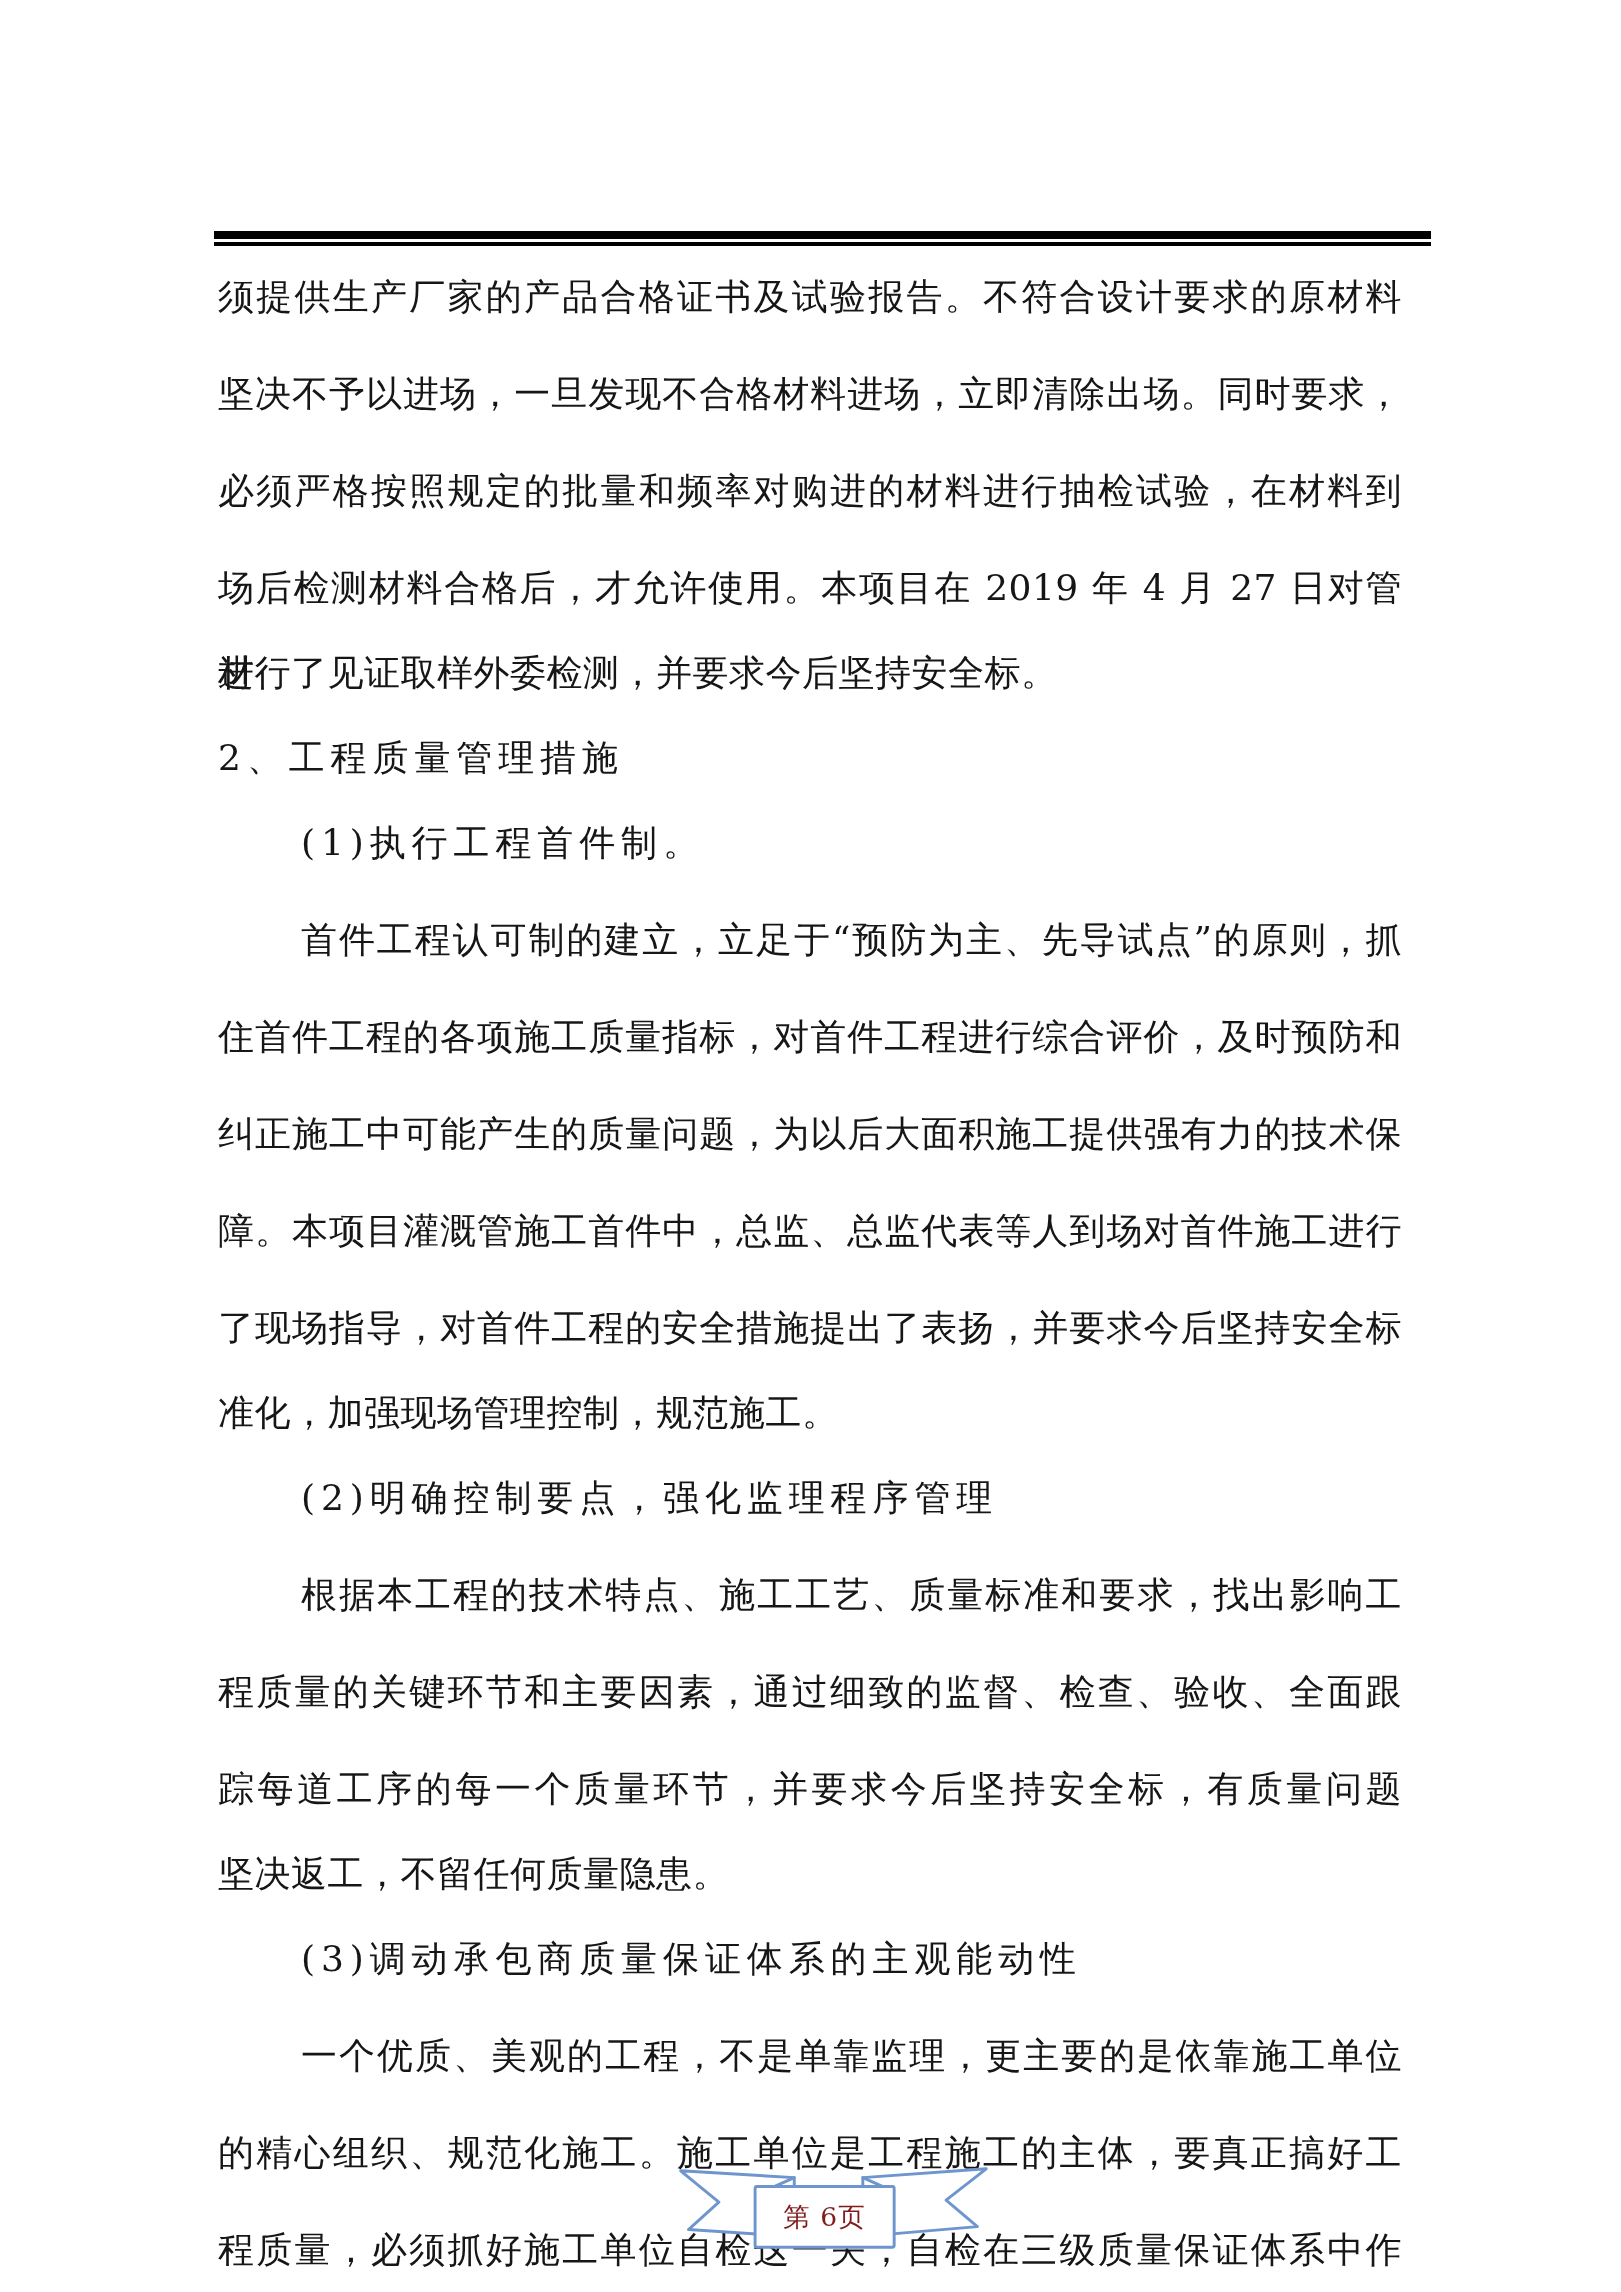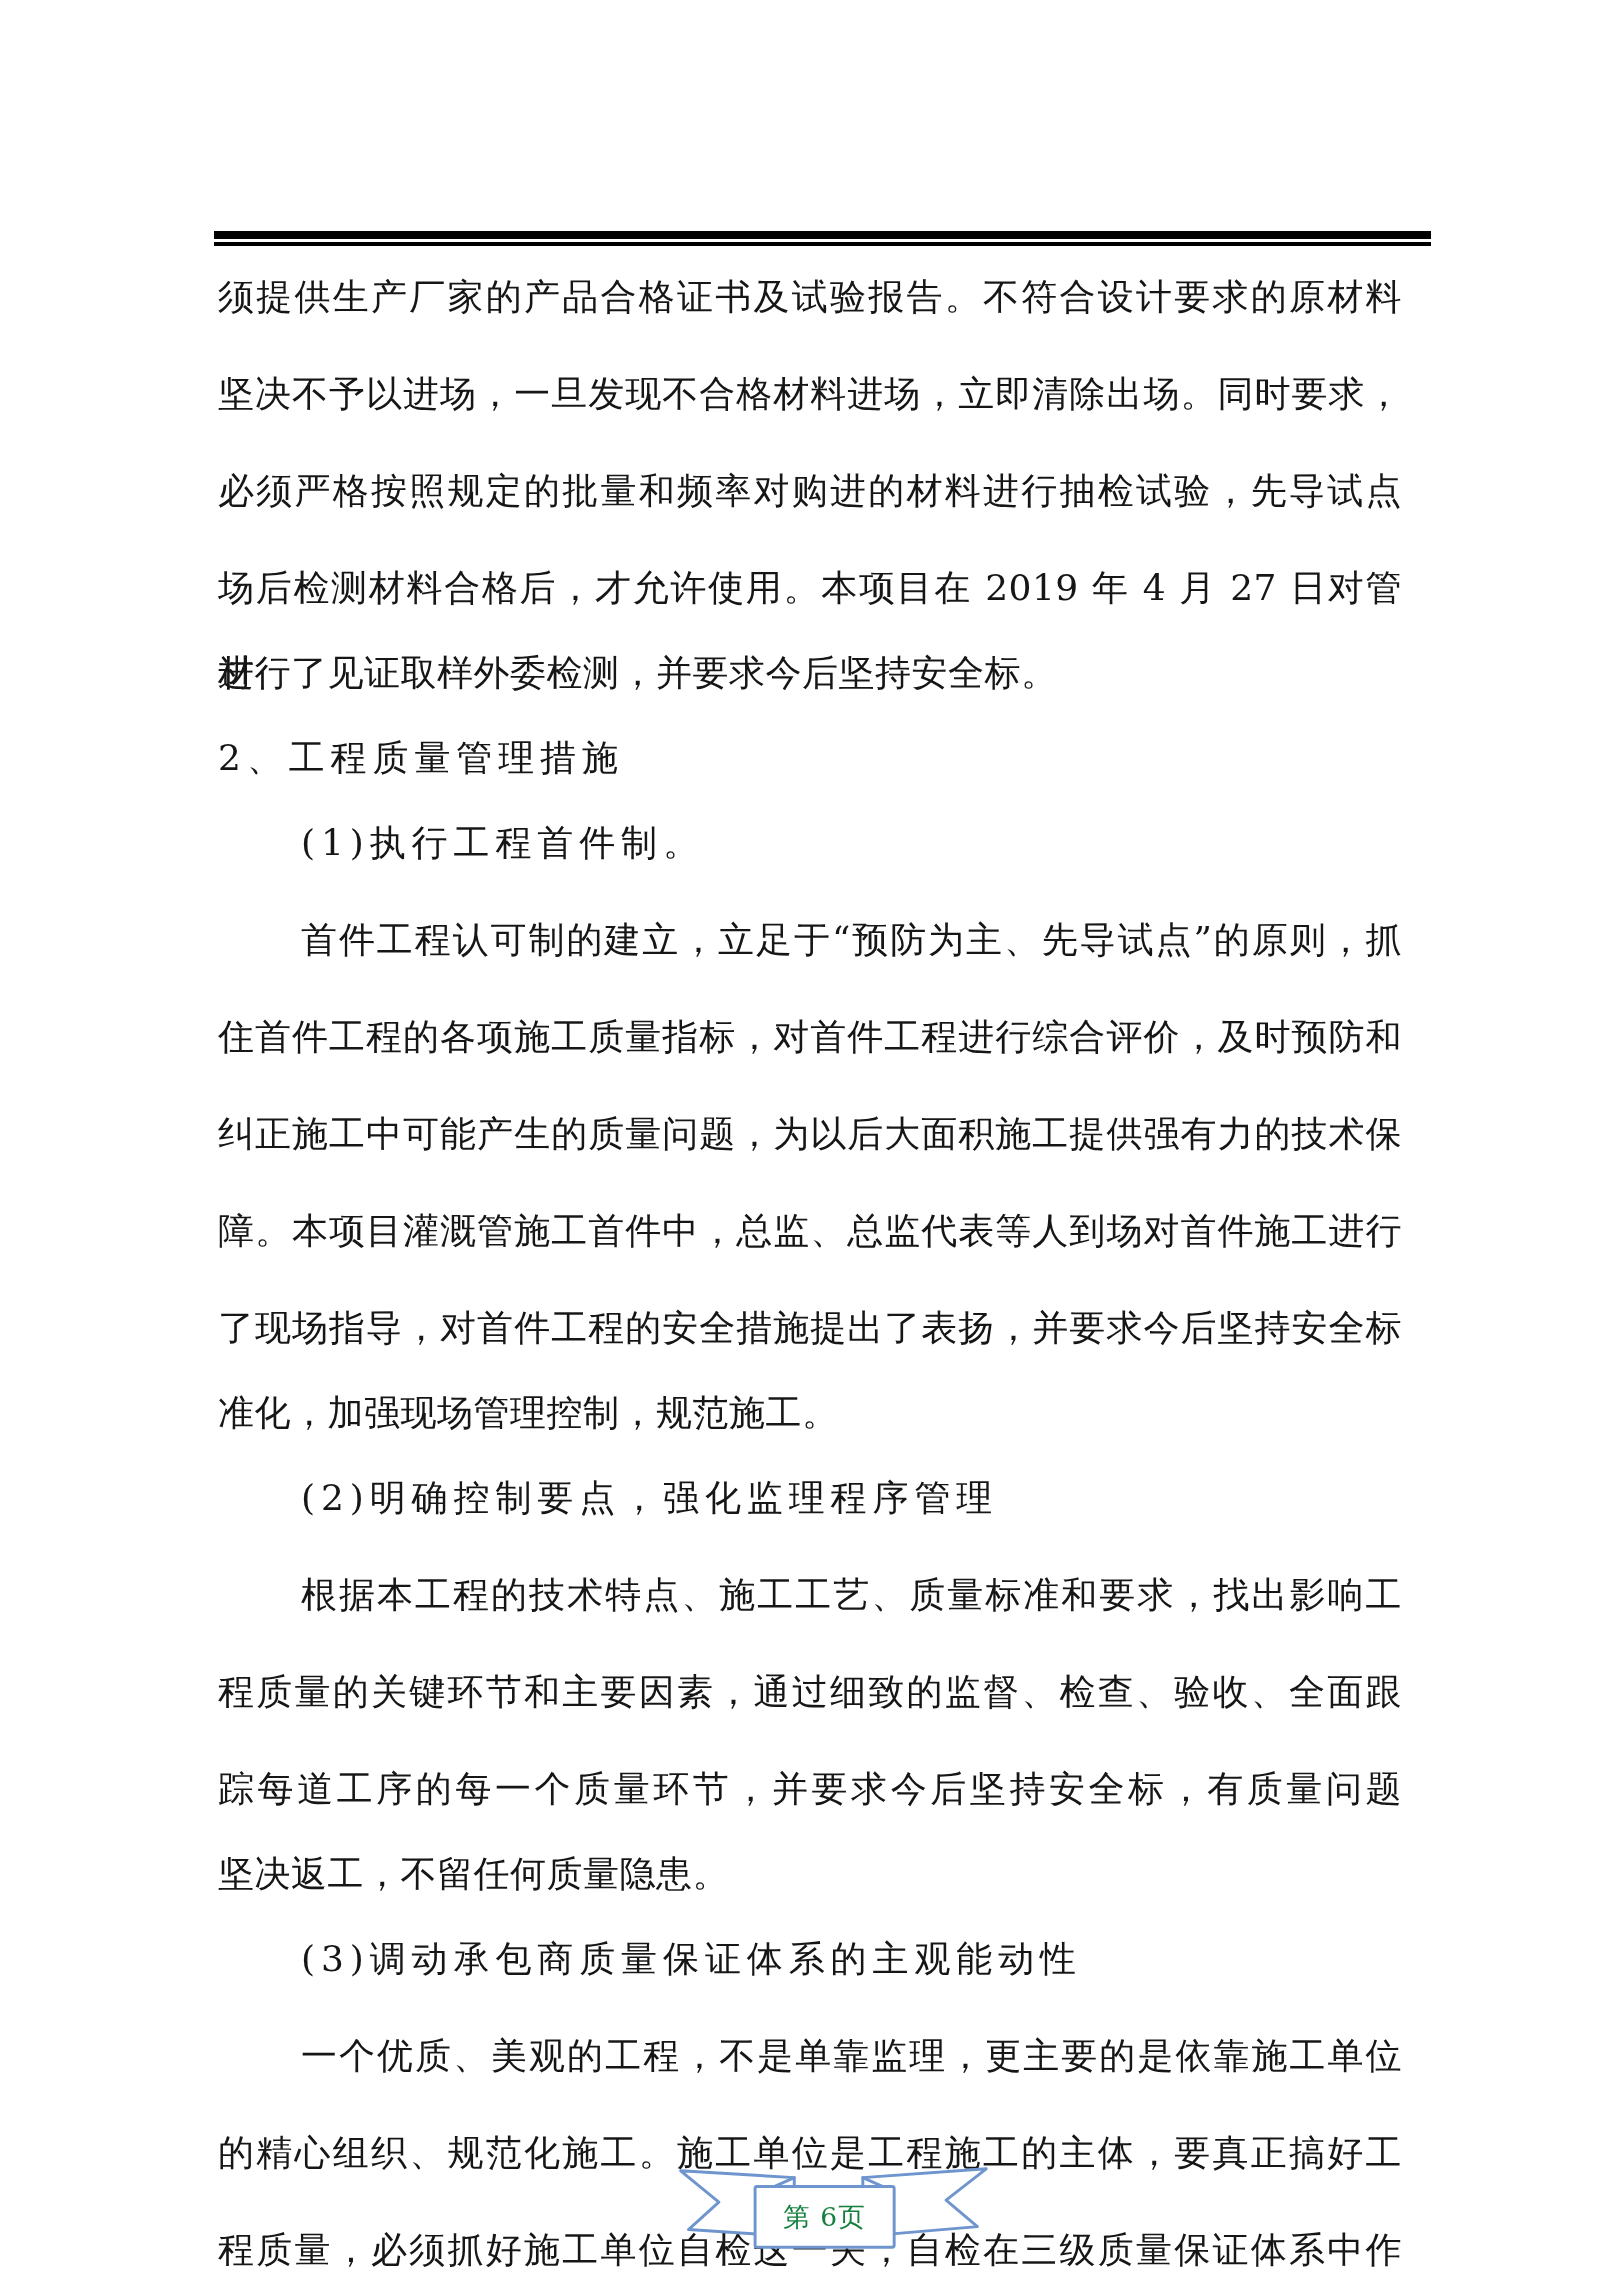--- a/index.html
+++ b/index.html
@@ -73,38 +73,38 @@
   }
   .page-number {
     position: absolute;
     left: 91px;
     top: 27.4px;
     width: 139px;
     height: 74px;
     line-height: 61px;
     text-align: center;
     font-size: 26.5px;
-    color: #15803d;
+    color: #7f1d1d;
     letter-spacing: 1px;
   }
 </style>
 </head>
 <body>
 
 <div class="page">
 
   <div class="header-rule">
     <div class="rule-thick"></div>
     <div class="rule-thin"></div>
   </div>
 
   <div class="body-text">
     <div class="line j">须提供生产厂家的产品合格证书及试验报告。不符合设计要求的原材料</div>
     <div class="line j">坚决不予以进场，一旦发现不合格材料进场，立即清除出场。同时要求，</div>
-    <div class="line j">必须严格按照规定的批量和频率对购进的材料进行抽检试验，先导试点</div>
+    <div class="line j">必须严格按照规定的批量和频率对购进的材料进行抽检试验，在材料到</div>
     <div class="line j">场后检测材料合格后，才允许使用。本项目在 2019 年 4 月 27 日对管材</div>
     <div class="line">进行了见证取样外委检测，并要求今后坚持安全标。</div>
     <div class="line hs">2、工程质量管理措施</div>
     <div class="line ind hs">(1)执行工程首件制。</div>
     <div class="line ind j">首件工程认可制的建立，立足于“预防为主、先导试点”的原则，抓</div>
     <div class="line j">住首件工程的各项施工质量指标，对首件工程进行综合评价，及时预防和</div>
     <div class="line j">纠正施工中可能产生的质量问题，为以后大面积施工提供强有力的技术保</div>
     <div class="line j">障。本项目灌溉管施工首件中，总监、总监代表等人到场对首件施工进行</div>
     <div class="line j">了现场指导，对首件工程的安全措施提出了表扬，并要求今后坚持安全标</div>
     <div class="line">准化，加强现场管理控制，规范施工。</div>

